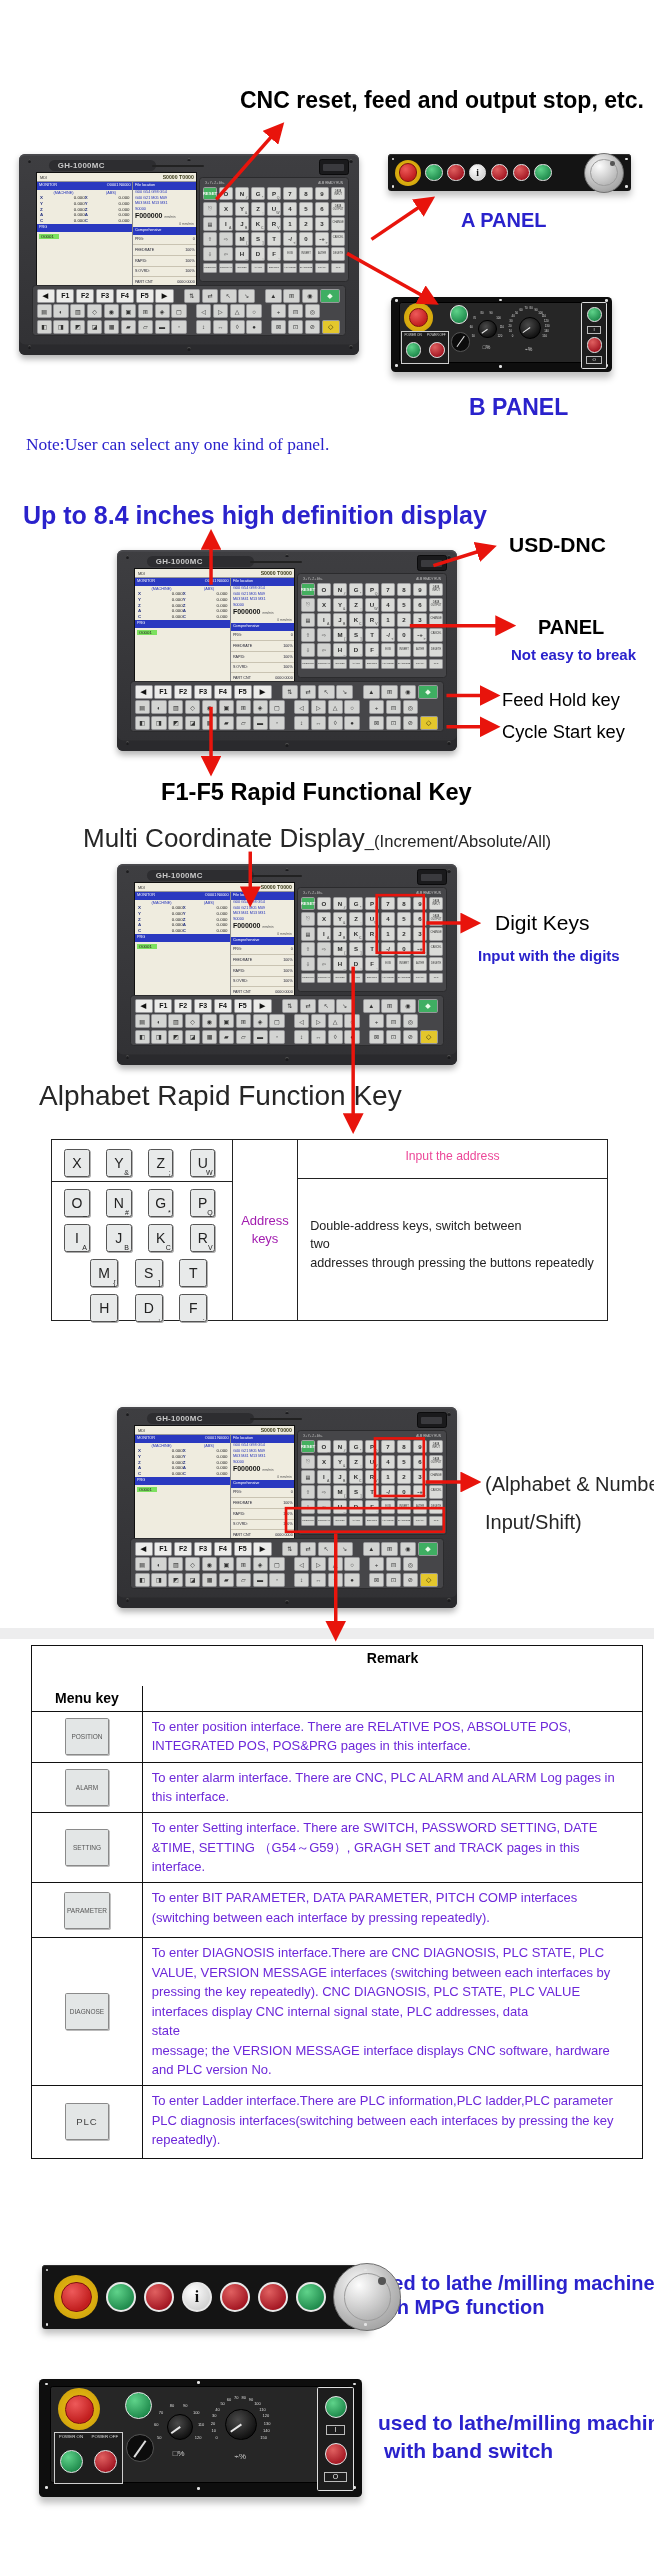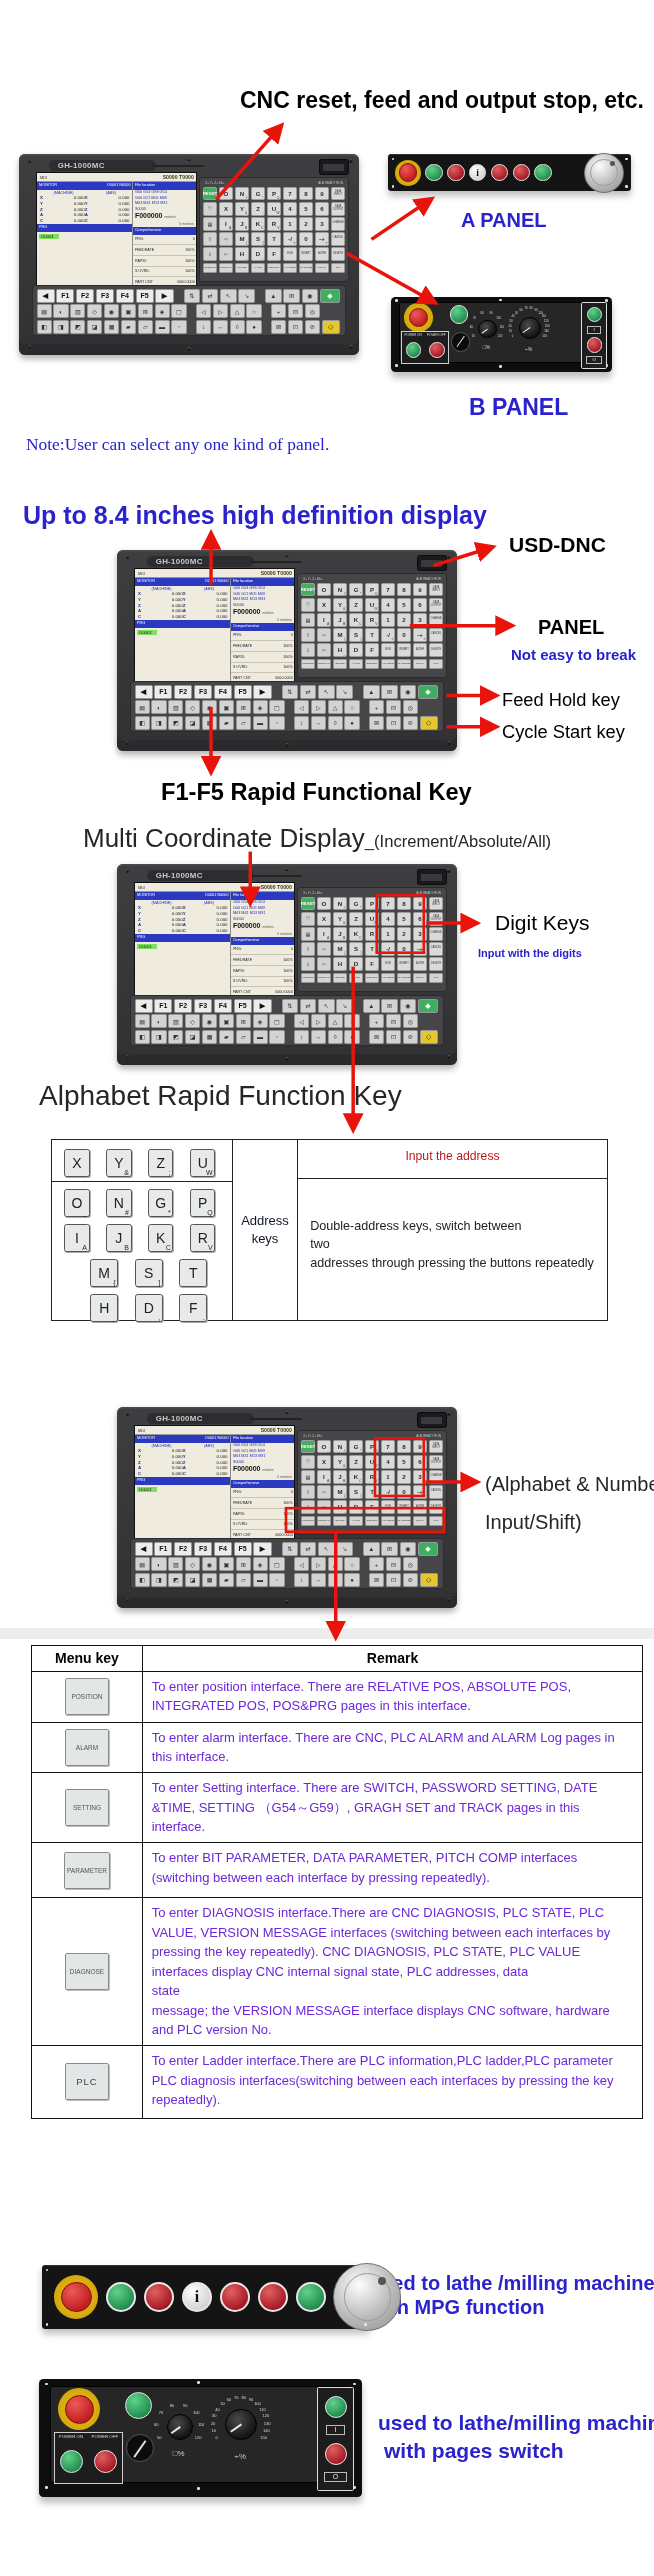--- a/index.html
+++ b/index.html
@@ -133,37 +133,37 @@
   .pb-sm{width:221px;height:75px;}
   .pb-sm .pwrlabels{font-size:3.1px;} .pb-sm .dnum{font-size:2.8px;} .pb-sm .dlabel{font-size:5.2px;} .pb-sm .iosym{font-size:4.4px;}
   .pb-lg{width:323px;height:118px;}
   .pb-lg .pwrlabels{font-size:4.4px;} .pb-lg .dnum{font-size:4px;} .pb-lg .dlabel{font-size:7.9px;} .pb-lg .iosym{font-size:7px;}
   .pb .screw{background:#e4e4e4;box-shadow:none;width:2.6px;height:2.6px;}
   
   .t4{position:absolute;left:51px;top:1139px;width:557px;height:182px;border:1.7px solid #222;display:flex;background:#fff;box-sizing:border-box;}
   .t4-l{width:181px;border-right:0.9px solid #222;position:relative;box-sizing:border-box;padding:8.7px 0 0 12.2px;}
   .t4-div{position:absolute;left:0;right:0;top:41px;height:0.9px;background:#222;}
   .t4-m{width:65px;border-right:0.9px solid #222;display:flex;align-items:center;justify-content:center;
-        text-align:center;font-size:13px;color:#0f172a;box-sizing:border-box;line-height:1.4;}
+        text-align:center;font-size:13px;color:#a21caf;box-sizing:border-box;line-height:1.4;}
   .t4-r{flex:1;position:relative;box-sizing:border-box;}
-  .t4-rh{text-align:center;font-size:12.2px;color:#b91c1c;padding-top:8.7px;}
+  .t4-rh{text-align:center;font-size:12.2px;color:#ec4899;padding-top:8.7px;}
   .t4-rline{position:absolute;left:0;right:0;top:38px;height:0.9px;background:#222;}
   .t4-rtxt{position:absolute;left:12.2px;right:8.7px;top:77px;font-size:12.6px;color:#222;line-height:1.45;white-space:pre-line;}
   .kb-row{display:flex;margin-bottom:7px;}
   .kb-row.ind{margin-left:26px;}
   .kbkey{width:26px;height:26px;background:#e8eaea;border:0.9px solid #555;border-radius:2.6px;margin-right:16.6px;
          position:relative;display:flex;align-items:center;justify-content:center;font-size:14px;color:#222;
          box-shadow:0.9px 0.9px 0 #aaa;}
   .kbkey .ks2{position:absolute;right:1.7px;bottom:0px;font-size:7px;}
   
   .band{position:absolute;left:0;width:654px;background:#ededee;}
   .t6{position:absolute;left:31px;top:1645px;width:612px;border:1.7px solid #111;background:#fff;box-sizing:border-box;}
   .t6-h{display:flex;border-bottom:0.9px solid #111;}
   .t6-h div{font-size:14px;font-weight:700;text-align:center;padding:4.4px 0;color:#000;}
-  .t6-c1{width:111px;border-right:0.9px solid #111;box-sizing:border-box;flex:none;}
+  .t6-c1{width:111px;border-right:0.9px solid #111;box-sizing:border-box;flex:none;margin-top:40px;}
   .t6-c2{flex:1;}
   .t6-row{display:flex;border-bottom:0.9px solid #111;}
   .t6-row:last-child{border-bottom:none;}
   .t6-key{width:111px;border-right:0.9px solid #111;box-sizing:border-box;display:flex;align-items:center;justify-content:center;flex:none;}
   .chip{min-width:38px;height:35px;background:#e3e6e6;border:0.9px solid #8a8a8a;border-radius:1.7px;
         display:flex;align-items:center;justify-content:center;font-size:6.5px;color:#555;padding:0 1.7px;
         box-shadow:0.9px 0.9px 0 #bbb;}
   .chip.big{font-size:9.6px;letter-spacing:0.9px;color:#444;}
   .t6-rem{flex:1;font-size:13px;line-height:1.5;color:#6d28d9;padding:5.2px 8.7px;white-space:pre-line;}
 </style>
@@ -1041,21 +1041,21 @@
             <div class="lk sp"></div>
             <div class="lk">⊠</div>
             <div class="lk">⊡</div>
             <div class="lk">⊘</div>
             <div class="lk yl">◇</div>
           </div>
         </div>
   </div>
 </div>
   <div class="abs h-black" style="left:495px;top:911px;font-size:21px;font-weight:500;">Digit Keys</div>
-  <div class="abs h-blue" style="left:478px;top:947px;font-size:11px;">Input with the digits</div>
+  <div class="abs h-blue" style="left:478px;top:947px;font-size:15px;">Input with the digits</div>
   <div class="abs h-thin" style="left:39px;top:1080px;font-size:28px;">Alphabet Rapid Function Key</div>
 
   <div class="t4">
     <div class="t4-l">
       <div class="kb-row">
           <div class="kbkey">X</div>
           <div class="kbkey">Y<span class="ks2">&amp;</span></div>
           <div class="kbkey">Z<span class="ks2">;</span></div>
           <div class="kbkey">U<span class="ks2">W</span></div>
         </div>
@@ -1481,21 +1481,21 @@
         <span class="dnum" style="left: 91.5692%; top: 74%;">150</span>
       </div>
   <div class="iobox">
     <div class="btn green"></div>
     <div class="iosym">I</div>
     <div class="btn red"></div>
     <div class="iosym">O</div>
   </div>
 </div>
   <div class="abs h-blue" style="left:378px;top:2411px;font-size:21px;">used to lathe/milling machine</div>
-  <div class="abs h-blue" style="left:384px;top:2439px;font-size:21px;">with pages switch</div>
+  <div class="abs h-blue" style="left:384px;top:2439px;font-size:21px;">with band switch</div>
 
   <svg class="overlay" viewBox="0 0 750 2953">
     <defs>
       <marker id="ah" markerWidth="6" markerHeight="6" refX="4.5" refY="3" orient="auto">
         <path d="M0,0 L6,3 L0,6 z" fill="#e8140c"></path>
       </marker>
     </defs>
     <g stroke="#e8140c" stroke-width="4" fill="none">
       <line x1="248" y1="228" x2="322" y2="144" marker-end="url(#ah)"></line>
       <line x1="426" y1="274" x2="494" y2="228" marker-end="url(#ah)"></line>

